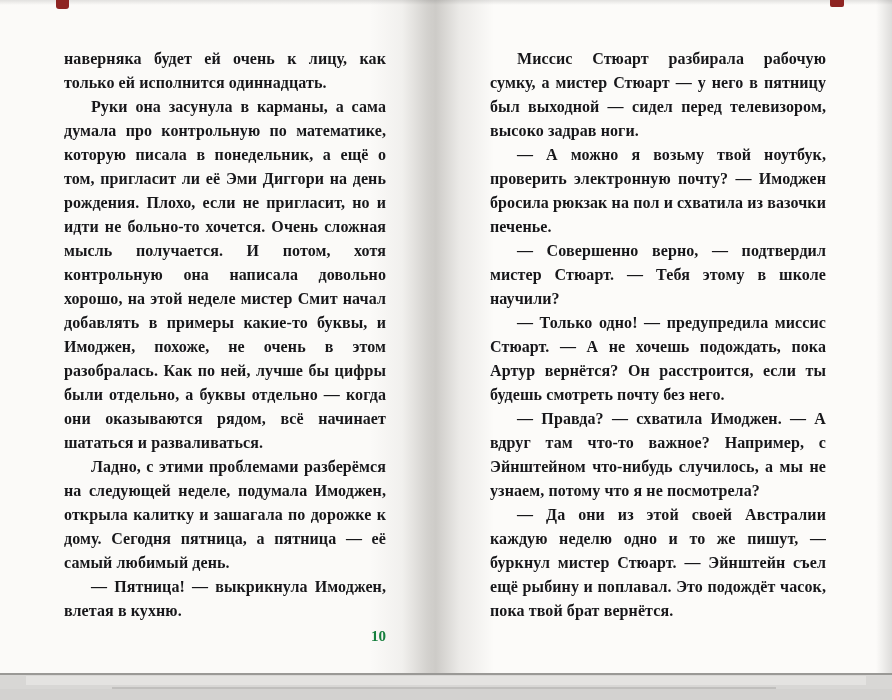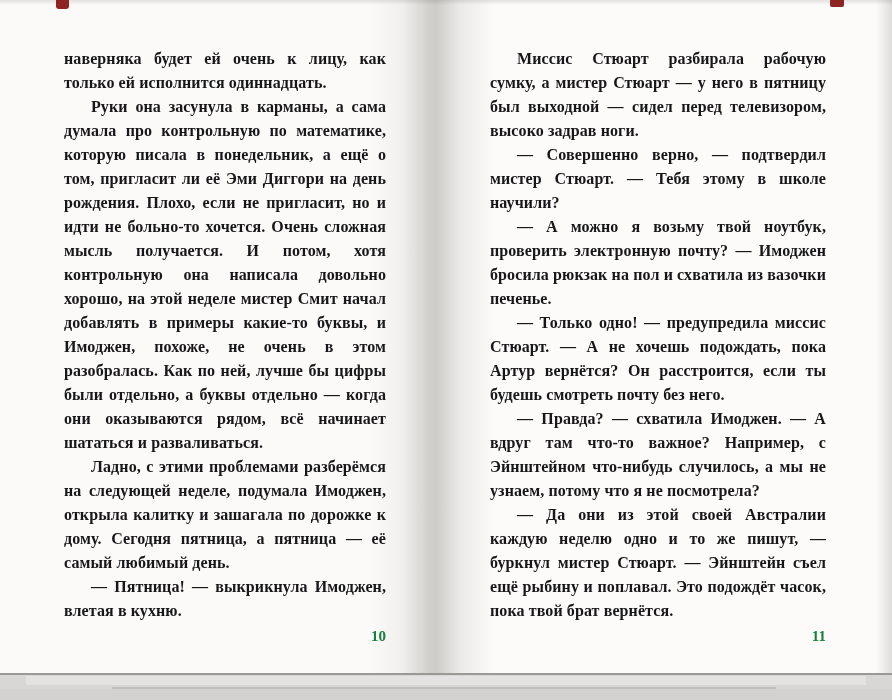--- a/index.html
+++ b/index.html
@@ -72,27 +72,26 @@
         <p class="para">Руки она засунула в карманы, а сама думала про контрольную по математике, которую писала в понедельник, а ещё о том, пригласит ли её Эми Диггори на день рождения. Плохо, если не пригласит, но и идти не больно-то хочется. Очень сложная мысль получается. И потом, хотя контрольную она написала довольно хорошо, на этой неделе мистер Смит начал добавлять в примеры какие-то буквы, и Имоджен, похоже, не очень в этом разобралась. Как по ней, лучше бы цифры были отдельно, а буквы отдельно — когда они оказываются рядом, всё начинает шататься и разваливаться.</p>
         <p class="para">Ладно, с этими проблемами разберёмся на следующей неделе, подумала Имоджен, открыла калитку и зашагала по дорожке к дому. Сегодня пятница, а пятница — её самый любимый день.</p>
         <p class="para">— Пятница! — выкрикнула Имоджен, влетая в кухню.</p>
       </div>
       <div class="folio folio-left">10</div>
     </div>
 
     <div class="page page-right">
       <div class="text-block tb-right">
         <p class="para">Миссис Стюарт разбирала рабочую сумку, а мистер Стюарт — у него в пятницу был выходной — сидел перед телевизором, высоко задрав ноги.</p>
+        <p class="para">— А можно я возьму твой ноутбук, проверить электронную почту? — Имоджен бросила рюкзак на пол и схватила из вазочки печенье.</p>
         <p class="para">— Совершенно верно, — подтвердил мистер Стюарт. — Тебя этому в школе научили?</p>
-        <p class="para">— А можно я возьму твой ноутбук, проверить электронную почту? — Имоджен бросила рюкзак на пол и схватила из вазочки печенье.</p>
         <p class="para">— Только одно! — предупредила миссис Стюарт. — А не хочешь подождать, пока Артур вернётся? Он расстроится, если ты будешь смотреть почту без него.</p>
         <p class="para">— Правда? — схватила Имоджен. — А вдруг там что-то важное? Например, с Эйнштейном что-нибудь случилось, а мы не узнаем, потому что я не посмотрела?</p>
         <p class="para">— Да они из этой своей Австралии каждую неделю одно и то же пишут, — буркнул мистер Стюарт. — Эйнштейн съел ещё рыбину и поплавал. Это подождёт часок, пока твой брат вернётся.</p>
       </div>
-      <div class="folio folio-right">11</div>
     </div>
 
     <div class="gutter"></div>
     <div class="edge-right"></div>
     <div class="edge-top"></div>
   </div>
 
   <div class="cover-edge cover-left"></div>
   <div class="cover-edge cover-right"></div>
 

